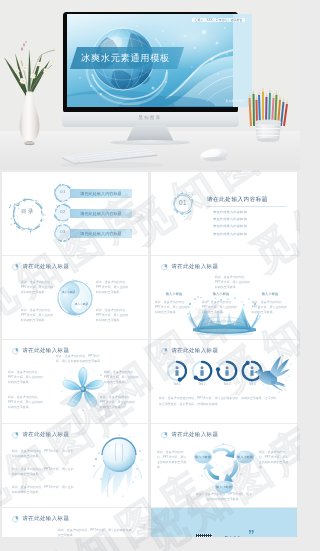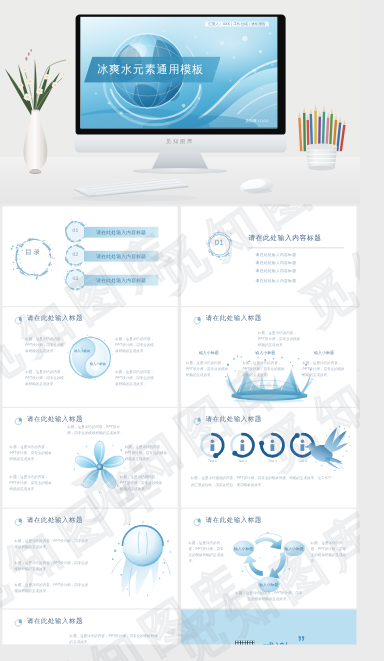--- a/index.html
+++ b/index.html
@@ -6,21 +6,21 @@
   body{width:300px;height:551px;background:#ebebeb;
        font-family:"Liberation Sans",sans-serif;overflow:hidden;position:relative;
        -webkit-font-smoothing:antialiased;}
   .page{position:absolute;left:0;top:0;width:300px;height:551px;}
 
   
   .hero{position:absolute;left:0;top:0;width:300px;height:170px;background:#ececea;overflow:hidden;}
   .desk{position:absolute;left:0;top:131px;width:300px;height:39px;
         background:linear-gradient(180deg,#f2f2f2 0%,#ececec 35%,#e6e6e6 100%);}
   .monitor-bezel{position:absolute;left:62.5px;top:11.5px;width:175px;height:101.5px;background:#0b0b0b;border-radius:3.5px;}
-  .monitor-screen{position:absolute;left:67px;top:14px;width:164px;height:93px;overflow:hidden;background:#cfe9f5;}
+  .monitor-screen{position:absolute;left:67px;top:14px;width:185px;height:93px;overflow:hidden;background:#cfe9f5;}
   .monitor-chin{position:absolute;left:61.5px;top:112px;width:177px;height:15px;
        background:linear-gradient(180deg,#eceef0 0%,#e2e6e9 55%,#d2d7db 100%);border-radius:0 0 4px 4px;}
   .brand-chin{position:absolute;left:61.5px;top:115px;width:177px;text-align:center;font-size:4.4px;
        color:#9aa0a6;letter-spacing:1.4px;}
   .stand{position:absolute;left:126px;top:125px;width:48px;height:17px;
      background:linear-gradient(180deg,#dde1e4 0%,#ccd1d6 55%,#b7bdc3 100%);
      clip-path:polygon(17% 0%, 83% 0%, 100% 100%, 0% 100%);}
   .stand-base{position:absolute;left:110px;top:140px;width:80px;height:5px;border-radius:50%;
      background:radial-gradient(ellipse at 50% 25%,#eaecee,#cdd2d6);}
 

